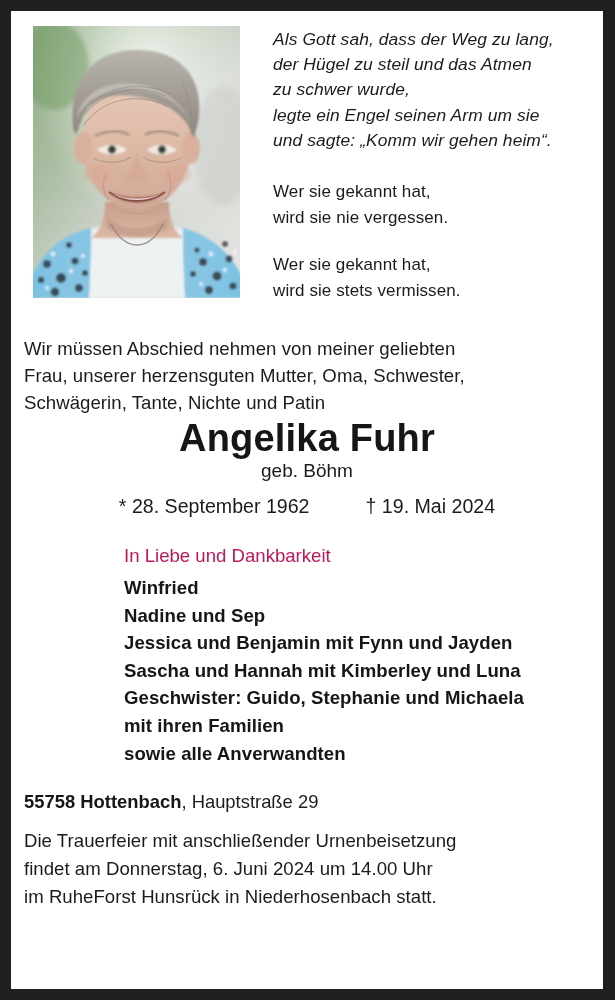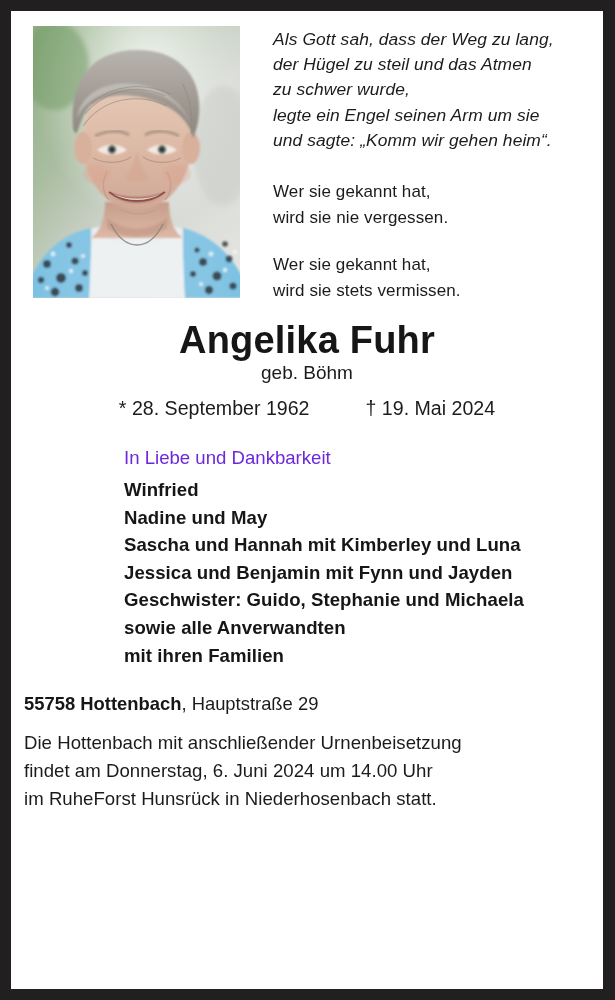--- a/index.html
+++ b/index.html
@@ -111,21 +111,21 @@
     gap: 56px;
   }
 
   
   .family-block {
     margin: 22px 0 0 113px;
   }
   .family-intro {
     font-size: 18.6px;
     line-height: 27px;
-    color: #6d28d9;
+    color: #be185d;
   }
   .family-list {
     margin-top: 5px;
     list-style: none;
   }
   .family-list li {
     font-size: 18.6px;
     font-weight: bold;
     line-height: 27.6px;
     color: #161616;
@@ -314,46 +314,51 @@
           <div>wird sie nie vergessen.</div>
         </div>
 
         <div class="verse verse-2">
           <div>Wer sie gekannt hat,</div>
           <div>wird sie stets vermissen.</div>
         </div>
       </div>
     </div>
 
+    <div class="intro">
+      <div>Wir müssen Abschied nehmen von meiner geliebten</div>
+      <div>Frau, unserer herzensguten Mutter, Oma, Schwester,</div>
+      <div>Schwägerin, Tante, Nichte und Patin</div>
+    </div>
 
     <div class="name-block">
       <div class="deceased-name">Angelika Fuhr</div>
       <div class="maiden-name">geb. Böhm</div>
       <div class="dates-row">
         <span>* 28. September 1962</span>
         <span>† 19. Mai 2024</span>
       </div>
     </div>
 
     <div class="family-block">
       <div class="family-intro">In Liebe und Dankbarkeit</div>
       <ul class="family-list">
         <li>Winfried</li>
-        <li>Nadine und May</li>
+        <li>Nadine und Sep</li>
+        <li>Jessica und Benjamin mit Fynn und Jayden</li>
         <li>Sascha und Hannah mit Kimberley und Luna</li>
-        <li>Jessica und Benjamin mit Fynn und Jayden</li>
         <li>Geschwister: Guido, Stephanie und Michaela</li>
+        <li>mit ihren Familien</li>
         <li>sowie alle Anverwandten</li>
-        <li>mit ihren Familien</li>
       </ul>
     </div>
 
     <div class="footer-block">
       <div class="address-line"><span class="address-city">55758 Hottenbach</span><span>, Hauptstraße 29</span></div>
       <div class="service-info">
-        <div>Die Hottenbach mit anschließender Urnenbeisetzung</div>
+        <div>Die Trauerfeier mit anschließender Urnenbeisetzung</div>
         <div>findet am Donnerstag, 6. Juni 2024 um 14.00 Uhr</div>
         <div>im RuheForst Hunsrück in Niederhosenbach statt.</div>
       </div>
     </div>
 
   </div>
 </div>
 
 </body></html>

